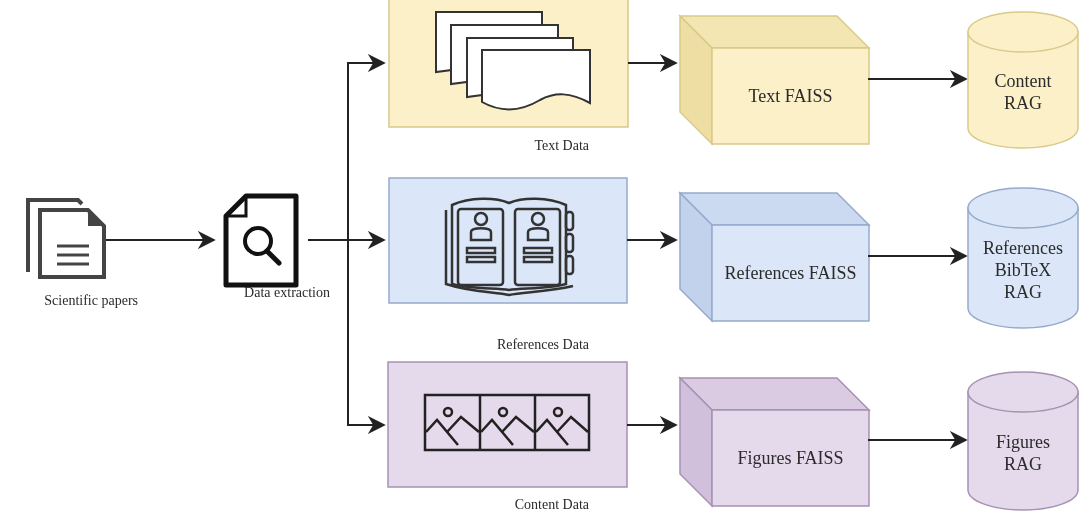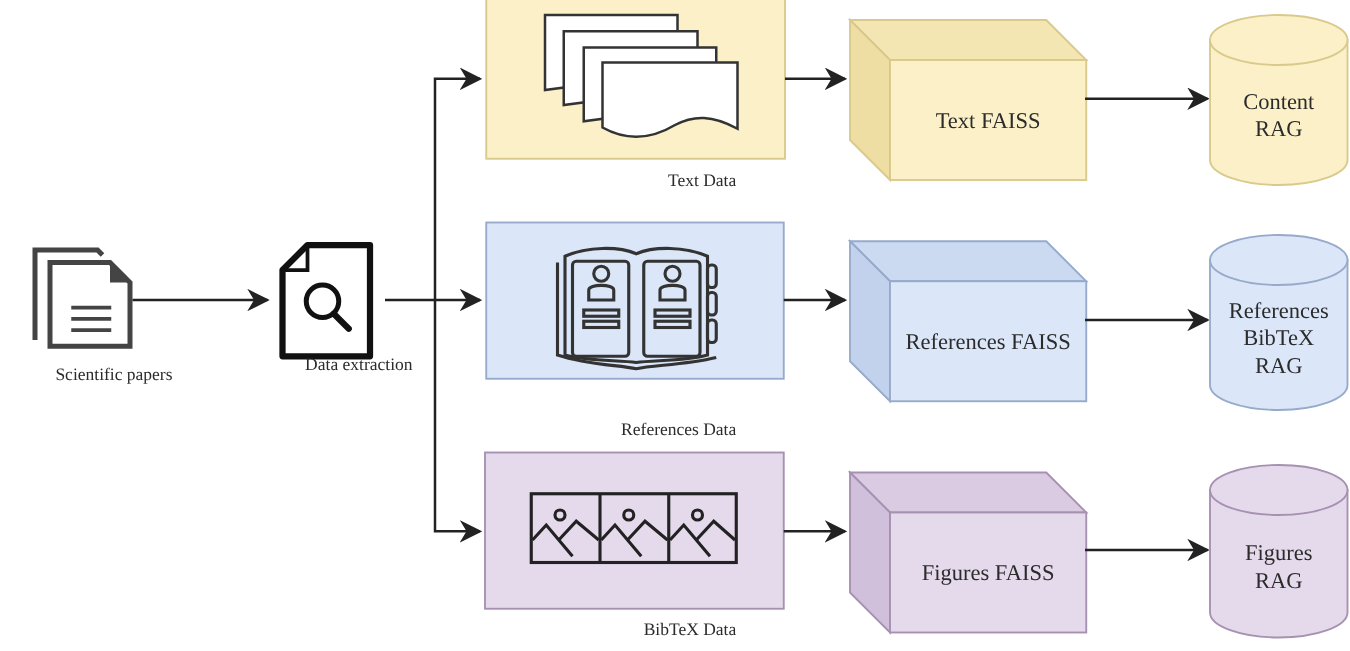--- a/index.html
+++ b/index.html
@@ -138,13 +138,13 @@
       <ellipse cx="1023" cy="392" rx="55" ry="20" fill="#e5d9ec" stroke="#a791b2" stroke-width="1.5"></ellipse>
       <text x="1023" y="448" text-anchor="middle" class="inner">Figures</text>
       <text x="1023" y="470" text-anchor="middle" class="inner">RAG</text>
     </g>
 </svg>
 
 <div class="lbl" style="left:-2px; top:293px; width:140px;">Scientific papers</div>
 <div class="lbl" style="left:190px; top:285px; width:140px;">Data extraction</div>
 <div class="lbl" style="left:429px; top:138px; width:160px;">Text Data</div>
 <div class="lbl" style="left:429px; top:316px; width:160px;margin-top:21px;">References Data</div>
-<div class="lbl" style="left:429px; top:497px; width:160px;">BibTeX Data</div>
+<div class="lbl" style="left:429px; top:497px; width:160px;">Content Data</div>
 
 </body></html>

